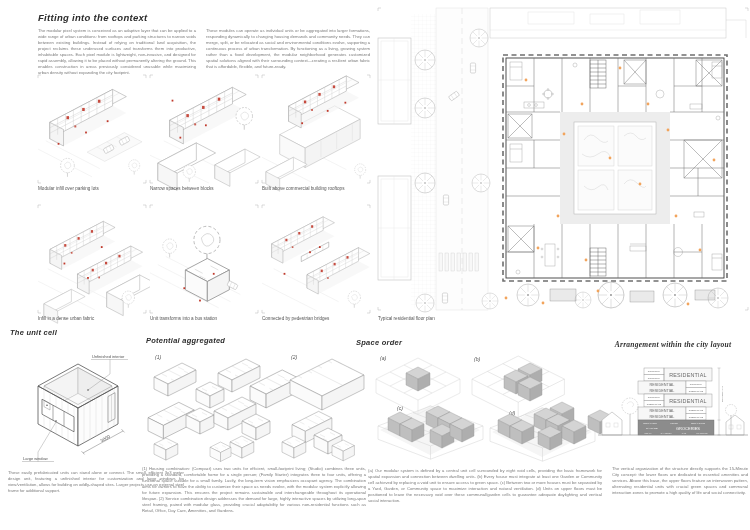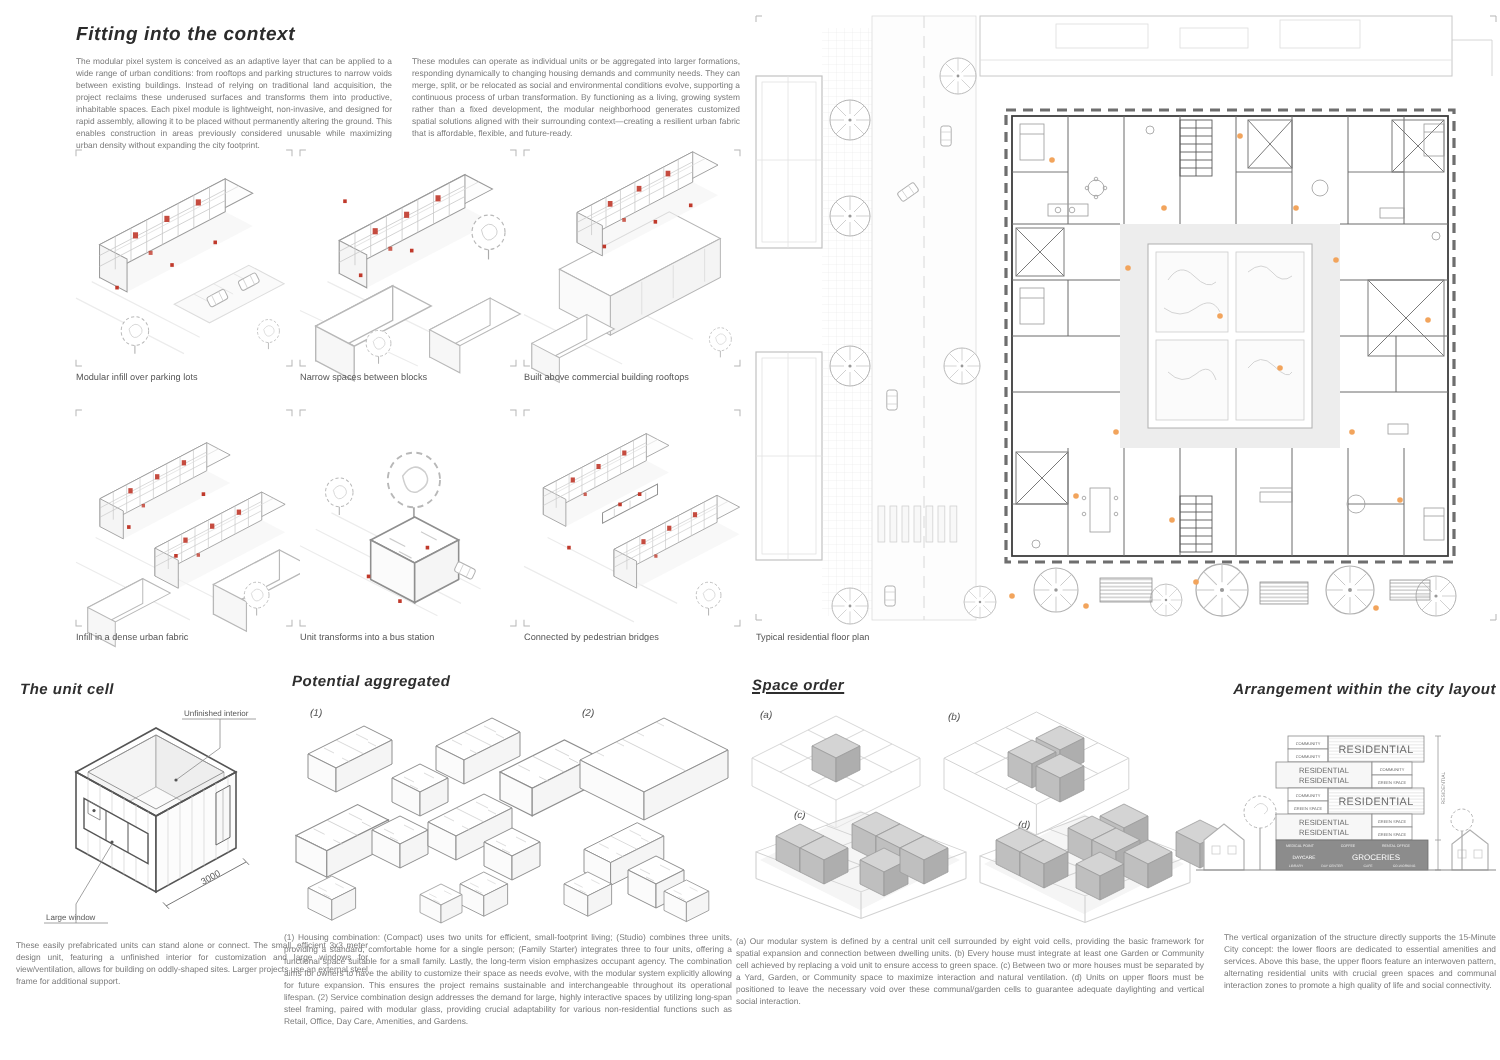--- a/index.html
+++ b/index.html
@@ -346,21 +346,21 @@
           <circle cx="165" cy="295" r="1.4"></circle>
             <circle cx="220" cy="283" r="1.4"></circle>
             <circle cx="310" cy="296" r="1.4"></circle>
             <circle cx="128" cy="290" r="1.4"></circle>
         </g>
       </g>
     </svg>
   </div>
   <div class="abs cap" style="left:378px;top:316px;">Typical residential floor plan</div>
 
-  <div class="abs h" style="left:10px;top:340px;">The unit cell</div>
+  <div class="abs h" style="left:10px;top:328px;">The unit cell</div>
   <div class="abs" style="left:18px;top:348px;width:120px;height:120px;">
     <svg viewBox="0 0 120 120" width="120" height="120">
 
       <polygon points="26,38 60,19.5 60,45.5 26,64" fill="#f4f4f4" stroke="#a5a5a5" stroke-width="0.4"></polygon>
       <polygon points="60,19.5 94,38 94,64 60,45.5" fill="#eeeeee" stroke="#a5a5a5" stroke-width="0.4"></polygon>
       <polygon points="26,64 60,45.5 94,64 60,82.5" fill="#fafafa" stroke="#b5b5b5" stroke-width="0.35"></polygon>
 
       <polygon points="20,38 60,60 60,98 20,76" fill="#ffffff" stroke="#555" stroke-width="0.8"></polygon>
       <polygon points="60,60 100,38 100,76 60,98" fill="#fcfcfc" stroke="#555" stroke-width="0.8"></polygon>
 
@@ -424,21 +424,21 @@
         <path d="M156,28l4,2M166,23l4,2M176,18l4,2M186,13l4,2M196,14l4,2M206,19l4,2" stroke="#cfcfcf" stroke-width="0.35"></path>
         <use href="#minibox2" transform="translate(150,70) scale(0.95)"></use>
         <use href="#minibox" transform="translate(140,88) scale(0.85)"></use>
         <use href="#minibox" transform="translate(172,80)"></use>
         <use href="#minibox" transform="translate(190,92) scale(0.8)"></use>
       </g>
     </svg>
   </div>
   <div class="abs p" style="left:142px;top:466px;width:224px;">(1) Housing combination: (Compact) uses two units for efficient, small-footprint living; (Studio) combines three units, providing a standard, comfortable home for a single person; (Family Starter) integrates three to four units, offering a functional space suitable for a small family. Lastly, the long-term vision emphasizes occupant agency. The combination aims for owners to have the ability to customize their space as needs evolve, with the modular system explicitly allowing for future expansion. This ensures the project remains sustainable and interchangeable throughout its operational lifespan. (2) Service combination design addresses the demand for large, highly interactive spaces by utilizing long-span steel framing, paired with modular glass, providing crucial adaptability for various non-residential functions such as Retail, Office, Day Care, Amenities, and Gardens.</div>
 
-  <div class="abs h" style="left:376px;top:338px;text-decoration:underline;">Space order</div>
+  <div class="abs h" style="left:356px;top:338px;">Space order</div>
   <span class="abs lbl" style="left:380px;top:355px;">(a)</span>
   <span class="abs lbl" style="left:474px;top:356px;">(b)</span>
   <span class="abs lbl" style="left:397px;top:405px;">(c)</span>
   <span class="abs lbl" style="left:509px;top:410px;">(d)</span>
   <div class="abs" style="left:372px;top:348px;width:228px;height:118px;">
     <svg viewBox="0 0 228 118" width="228" height="118">
       <g>
         <use href="#wiregrid" transform="translate(4,10)"></use>
         <use href="#graycube" transform="translate(34,19)"></use>
       </g>
@@ -466,21 +466,21 @@
         <use href="#graycube" transform="translate(126,66)"></use>
         <use href="#graycube" transform="translate(174,66)"></use>
         <use href="#graycube" transform="translate(138,72)"></use>
         <use href="#graycube" transform="translate(166,78)"></use>
         <use href="#graycube" transform="translate(190,72)"></use>
       </g>
     </svg>
   </div>
   <div class="abs p" style="left:368px;top:468px;width:234px;">(a) Our modular system is defined by a central unit cell surrounded by eight void cells, providing the basic framework for spatial expansion and connection between dwelling units. (b) Every house must integrate at least one Garden or Community cell achieved by replacing a void unit to ensure access to green space. (c) Between two or more houses must be separated by a Yard, Garden, or Community space to maximize interaction and natural ventilation. (d) Units on upper floors must be positioned to leave the necessary void over these communal/garden cells to guarantee adequate daylighting and vertical social interaction.</div>
 
-  <div class="abs h" style="left:598px;top:340px;width:150px;text-align:right;">Arrangement within the city layout</div>
+  <div class="abs h" style="left:598px;top:340px;width:150px;text-align:center;font-family:Liberation Serif, serif;">Arrangement within the city layout</div>
   <div class="abs" style="left:598px;top:354px;width:150px;height:92px;">
     <svg viewBox="0 0 150 92" width="150" height="92">
       <use href="#graycube" transform="translate(-10,56)"></use>
 
       <g fill="#fff" stroke="#b0b0b0" stroke-width="0.6">
         <polygon points="4,81 4,66 14,58 24,66 24,81"></polygon>
         <rect x="8" y="69" width="4" height="4" stroke="#cccccc" stroke-width="0.4"></rect>
         <rect x="16" y="69" width="4" height="4" stroke="#cccccc" stroke-width="0.4"></rect>
       </g>
       <g>

